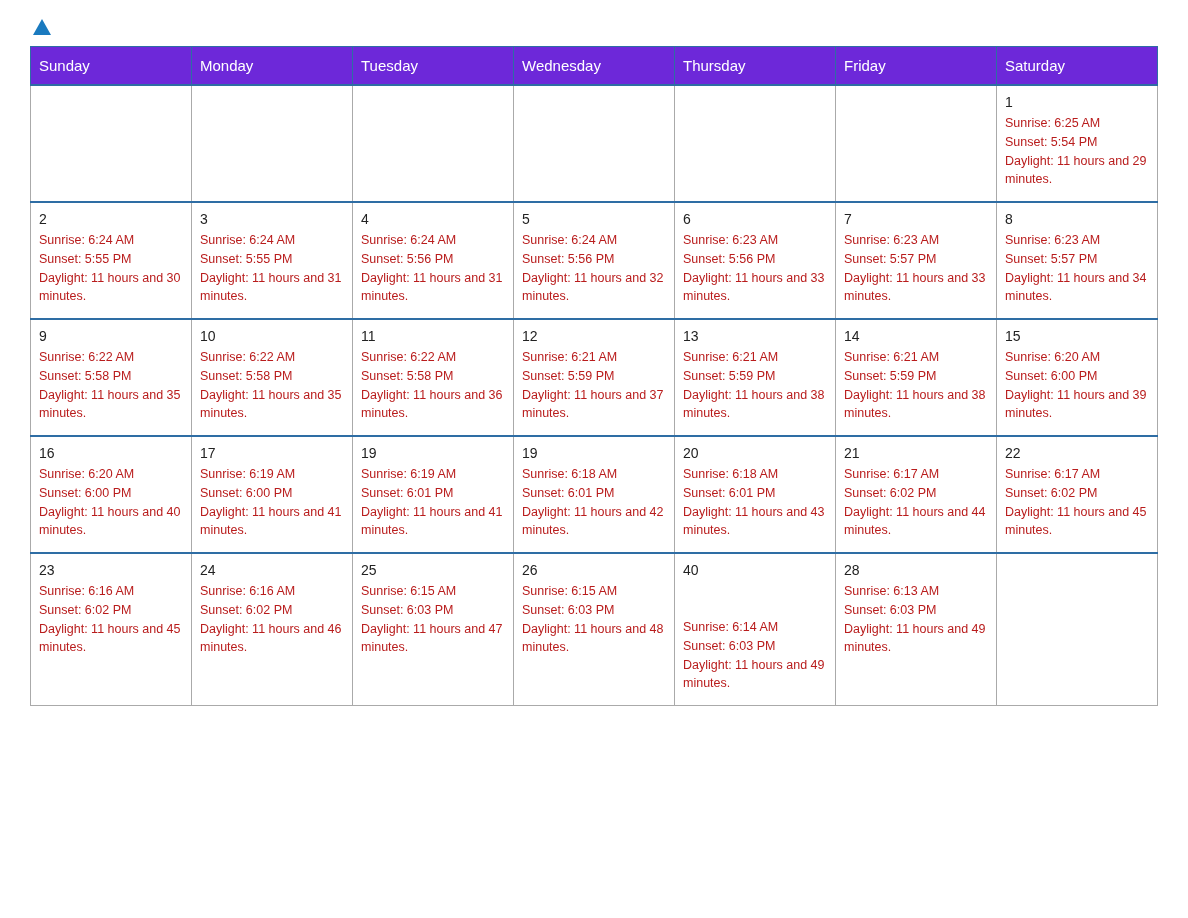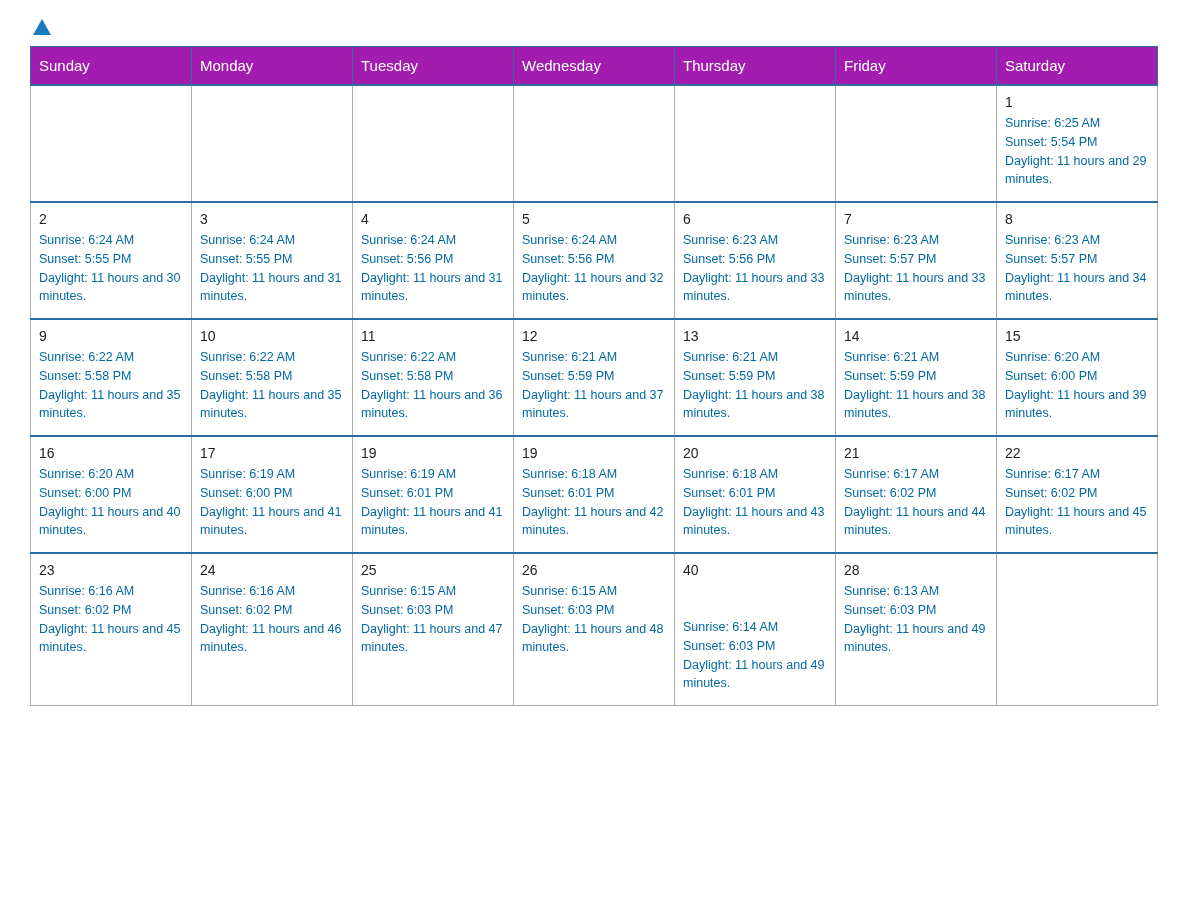--- a/index.html
+++ b/index.html
@@ -39,21 +39,21 @@
       font-size: 18px;
       color: #444;
       margin-top: 4px;
     }
     .calendar {
       width: 100%;
       border-collapse: collapse;
       margin-top: 10px;
     }
     .calendar th {
-      background-color: #a21caf;
+      background-color: #6d28d9;
       color: #fff;
       padding: 10px 8px;
       text-align: left;
       font-size: 15px;
       font-weight: normal;
       border: 1px solid #2e6da4;
     }
     .calendar td {
       vertical-align: top;
       padding: 8px 8px 12px 8px;
@@ -72,21 +72,21 @@
     }
     .day-number {
       font-size: 14px;
       font-weight: normal;
       color: #222;
       margin-bottom: 4px;
       display: block;
     }
     .day-info {
       font-size: 12.5px;
-      color: #0369a1;
+      color: #b91c1c;
       line-height: 1.5;
     }
     .empty-cell {
       background: #f9f9f9;
     }
     .logo-wrapper {
       display: flex;
       flex-direction: column;
     }
     .logo-line1 {

